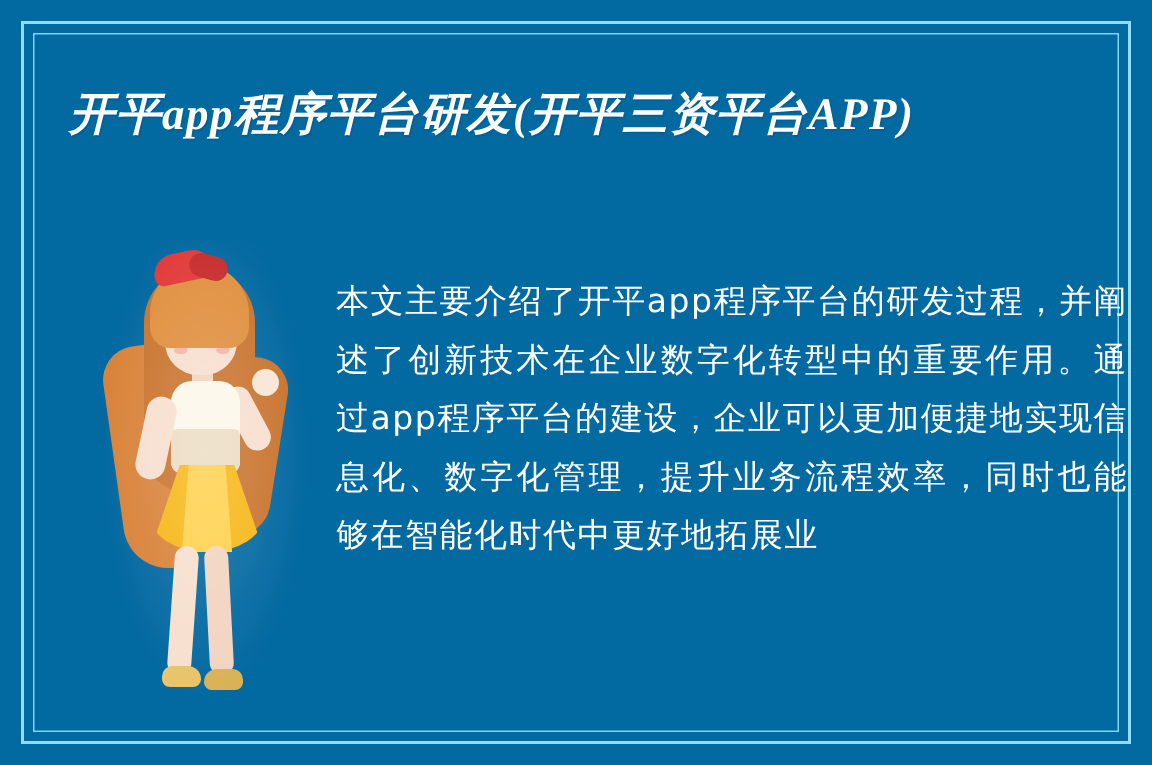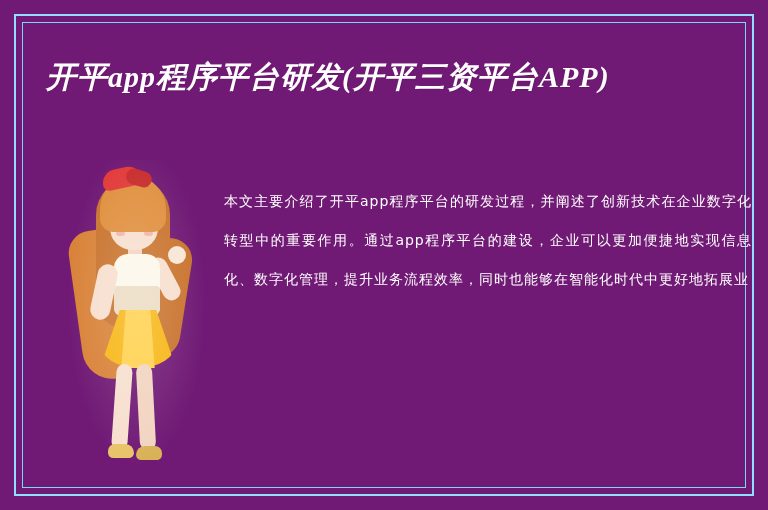--- a/index.html
+++ b/index.html
@@ -9,21 +9,21 @@
   body {
     width: 768px;
     height: 510px;
     overflow: hidden;
     font-family: "Liberation Sans", sans-serif;
   }
   .poster {
     position: relative;
     width: 768px;
     height: 510px;
-    background: #701a75;
+    background: #0369a1;
     box-sizing: border-box;
   }
   .border-outer {
     position: absolute;
     left: 14px;
     top: 14px;
     right: 14px;
     bottom: 14px;
     border: 2px solid #8fe0ff;
     box-sizing: border-box;
@@ -50,21 +50,21 @@
     color: #ffffff;
     letter-spacing: 1px;
     text-shadow: 1px 1px 0 rgba(0,0,0,0.08);
   }
   .body-text {
     position: absolute;
     left: 224px;
     top: 182px;
     width: 528px;
     font-family: "DejaVu Sans", sans-serif;
-    font-size: 14px;
+    font-size: 22px;
     line-height: 39px;
     color: #ffffff;
     letter-spacing: 1px;
     text-align: justify;
   }
   
   .character {
     position: absolute;
     left: 72px;
     top: 168px;

